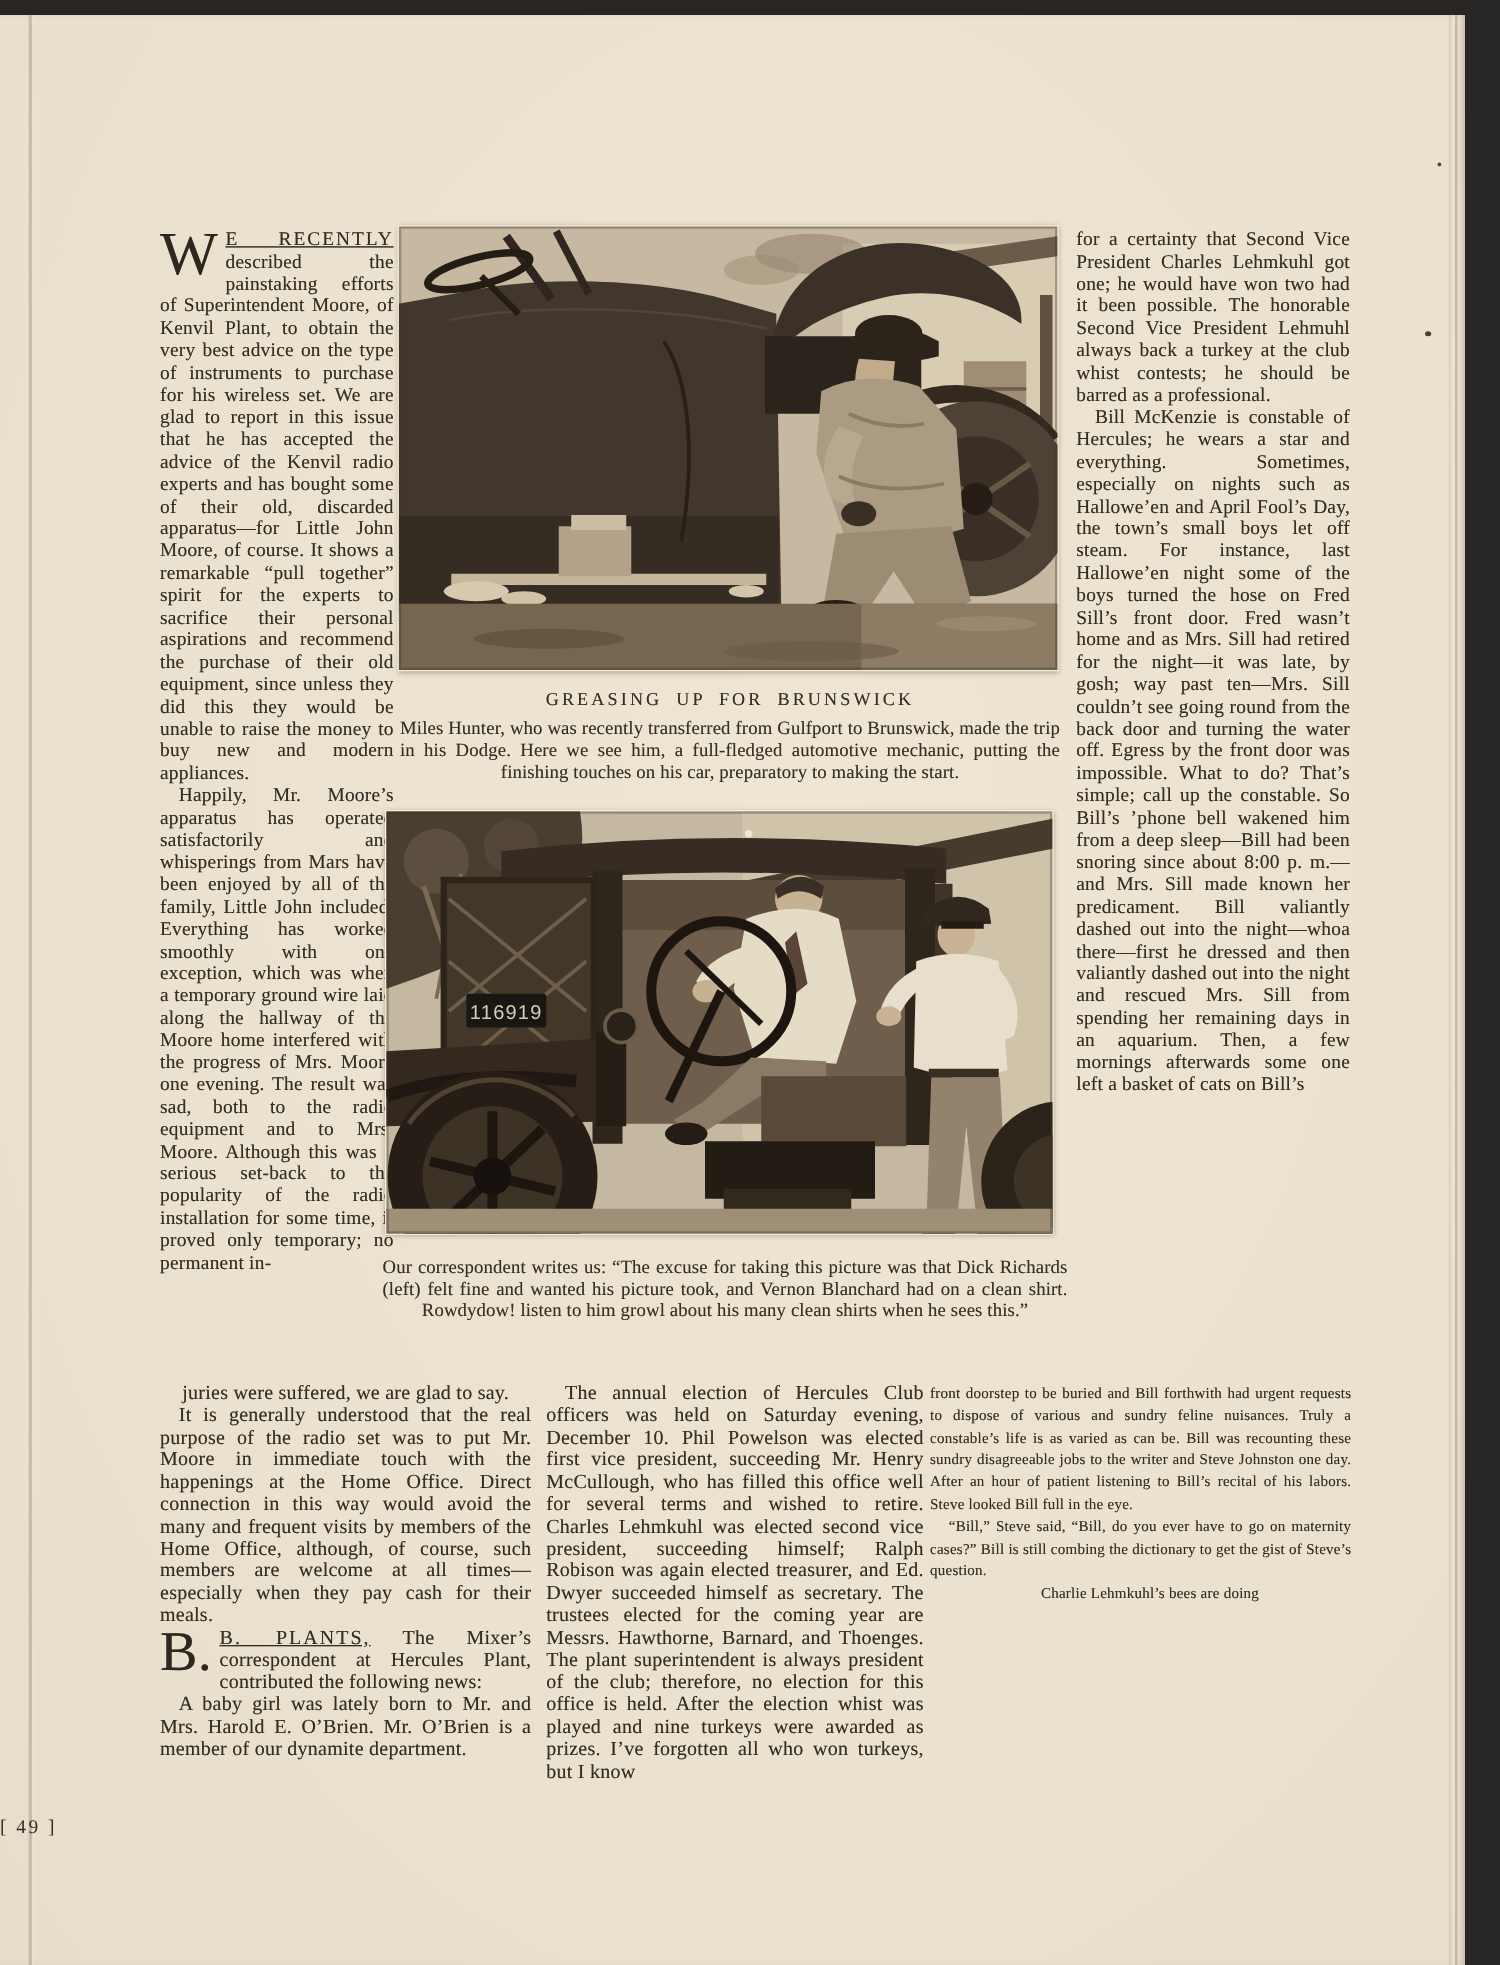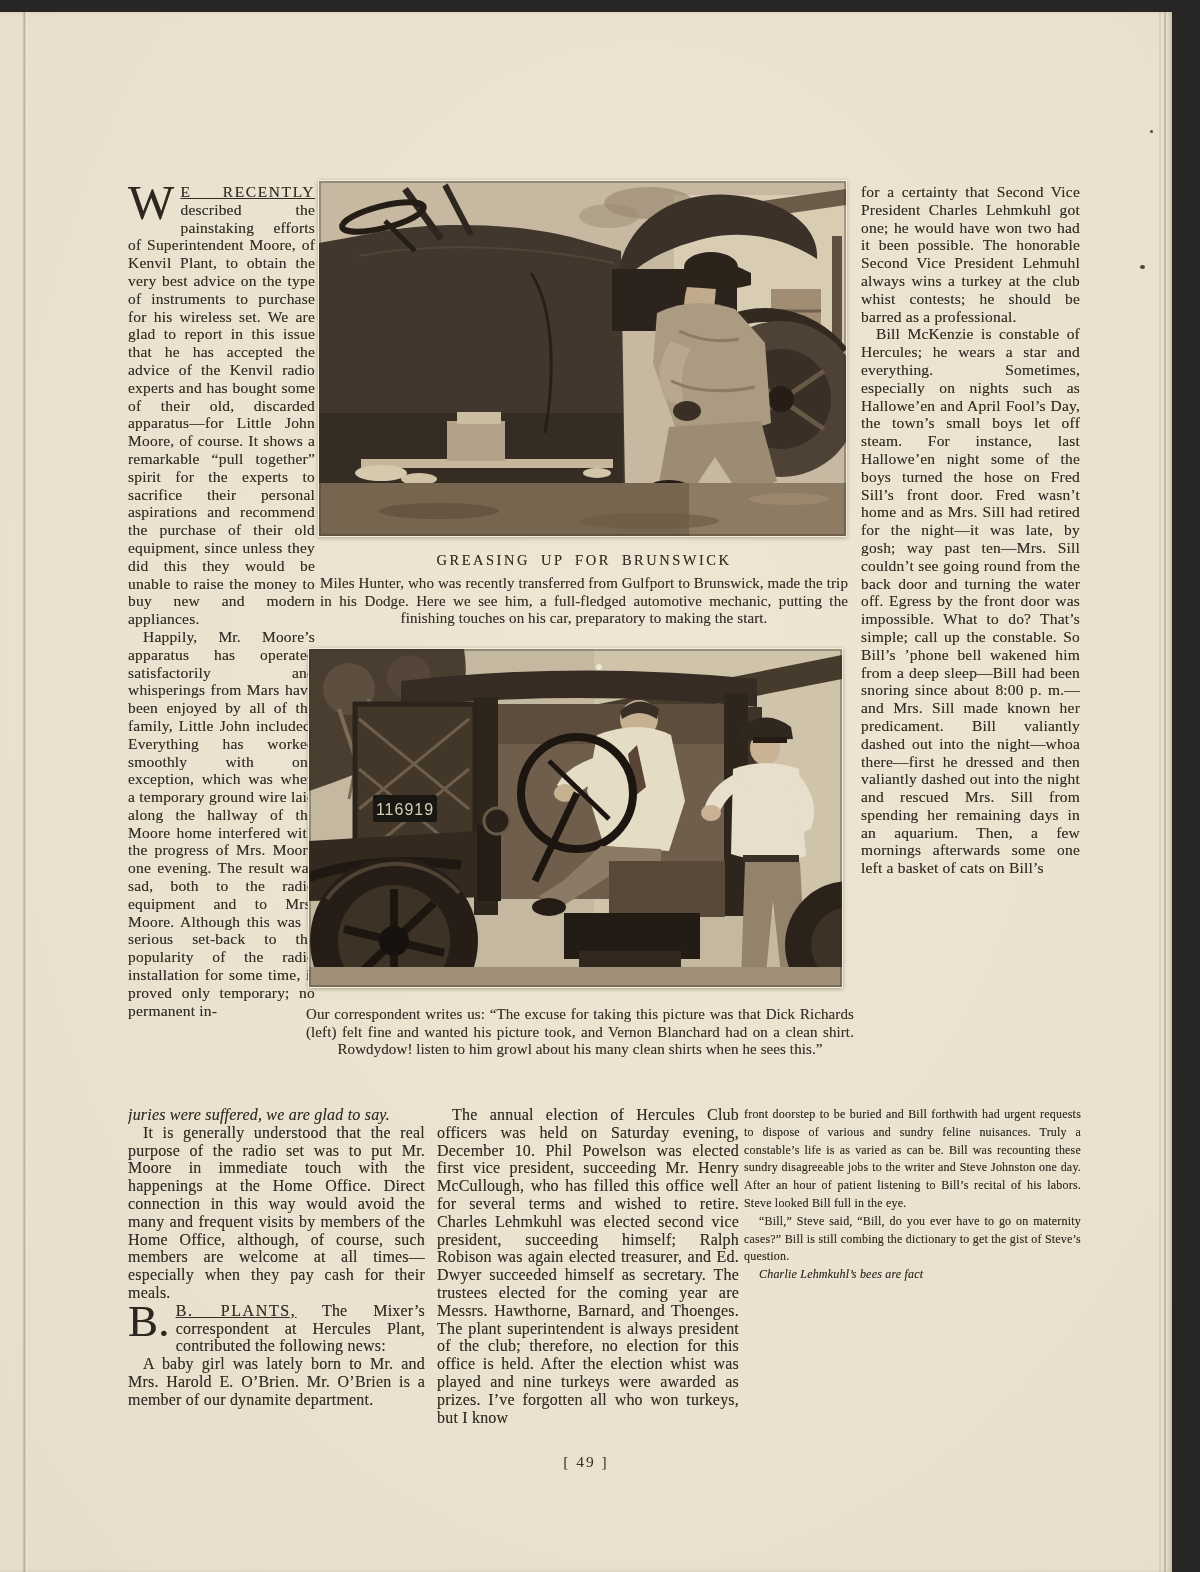--- a/index.html
+++ b/index.html
@@ -28,21 +28,21 @@
   }
 
   .col{
     position:absolute;color:#332d25;text-align:justify;
     font-size:15.5px;line-height:17.8px;letter-spacing:.2px;
     text-shadow:0 0 .45px rgba(51,45,37,.5);
     overflow:hidden;
   }
   .col p{margin:0;}
   .col p.indent{text-indent:15px;}
-  .col p.cont{text-align:left;font-style:italic;}
+  .col p.cont{text-align:center;}
   .dc{
     float:left;font-size:49px;line-height:36px;padding:2px 6px 0 0;color:#2d2720;
   }
   .dc-b{font-size:45px;line-height:34px;}
   .lead{letter-spacing:1.6px;text-decoration:underline;}
   .tufts{margin-top:17px;}
 
   .photo-frame{
     position:absolute;background:#f3edda;padding:1px;
     box-shadow:0 1px 4px rgba(80,66,46,.4);
@@ -56,42 +56,42 @@
     font-size:14.5px;letter-spacing:2.5px;word-spacing:5px;margin:0 0 6px 0;
     text-shadow:0 0 .4px rgba(54,47,39,.55);
   }
   .caption .cap-body{
     font-size:15px;line-height:17.6px;text-align:justify;text-align-last:center;
     margin:0;letter-spacing:.1px;
     text-shadow:0 0 .35px rgba(54,47,39,.45);
   }
 
   .page-number{
-    position:absolute;left:0;top:1441px;width:1172px;text-align:center;
+    position:absolute;left:0;top:1441px;width:1172px;text-align:left;
     font-size:15.5px;color:#332d25;letter-spacing:2px;
   }
 </style>
 </head>
 <body>
 
 <div id="page">
   <div class="crease"></div>
   <div class="edge-line" style="right:6px;"></div>
   <div class="edge-line" style="right:11px;opacity:.4;"></div>
   <div class="speck" style="left:1150px;top:118px;width:3px;height:3px;"></div>
   <div class="speck" style="left:1140px;top:253px;width:5px;height:4px;"></div>
 
 
   <div class="col" style="left:128px;top:171px;width:187px;height:932px;">
     <p><span class="dc">W</span><span class="lead">E RECENTLY</span> <span>described the painstaking efforts of Superintendent Moore, of Kenvil Plant, to obtain the very best advice on the type of instruments to purchase for his wireless set. We are glad to report in this issue that he has accepted the advice of the Kenvil radio experts and has bought some of their old, discarded apparatus—for Little John Moore, of course. It shows a remarkable “pull together” spirit for the experts to sacrifice their personal aspirations and recommend the purchase of their old equipment, since unless they did this they would be unable to raise the money to buy new and modern appliances.</span></p>
     <p class="indent">Happily, Mr. Moore’s apparatus has operated satisfactorily and whisperings from Mars have been enjoyed by all of the family, Little John included. Everything has worked smoothly with one exception, which was when a temporary ground wire laid along the hallway of the Moore home interfered with the progress of Mrs. Moore one evening. The result was sad, both to the radio equipment and to Mrs. Moore. Although this was a serious set-back to the popularity of the radio installation for some time, it proved only temporary; no permanent in-</p>
   </div>
 
   <div class="col" style="left:861px;top:171px;width:219px;height:932px;">
-    <p>for a certainty that Second Vice President Charles Lehmkuhl got one; he would have won two had it been possible. The honorable Second Vice President Lehmuhl always wins a turkey at the club whist contests; he should be barred as a professional.</p>
+    <p>for a certainty that Second Vice President Charles Lehmkuhl got one; he would have won two had it been possible. The honorable Second Vice President Lehmuhl always back a turkey at the club whist contests; he should be barred as a professional.</p>
     <p class="indent">Bill McKenzie is constable of Hercules; he wears a star and everything. Sometimes, especially on nights such as Hallowe’en and April Fool’s Day, the town’s small boys let off steam. For instance, last Hallowe’en night some of the boys turned the hose on Fred Sill’s front door. Fred wasn’t home and as Mrs. Sill had retired for the night—it was late, by gosh; way past ten—Mrs. Sill couldn’t see going round from the back door and turning the water off. Egress by the front door was impossible. What to do? That’s simple; call up the constable. So Bill’s ’phone bell wakened him from a deep sleep—Bill had been snoring since about 8:00 p. m.—and Mrs. Sill made known her predicament. Bill valiantly dashed out into the night—whoa there—first he dressed and then valiantly dashed out into the night and rescued Mrs. Sill from spending her remaining days in an aquarium. Then, a few mornings afterwards some one left a basket of cats on Bill’s</p>
   </div>
 
   <div class="photo-frame" style="left:318px;top:168px;">
     <svg width="527" height="355" viewBox="0 0 527 355">
       <rect width="527" height="355" fill="#c7b9a1"></rect>
       <g>
         <rect x="355" y="14" width="172" height="210" fill="#d8ccb3"></rect>
         <polygon points="345,34 527,8 527,24 347,50" fill="#6b5b49"></polygon>
         <rect x="452" y="108" width="50" height="92" fill="#a08d73"></rect>
@@ -271,17 +271,17 @@
     <p class="indent">A baby girl was lately born to Mr. and Mrs. Harold E. O’Brien. Mr. O’Brien is a member of our dynamite department.</p>
   </div>
 
   <div class="col" style="left:437px;top:1094px;width:302px;height:340px;font-size:16px;">
     <p class="indent">The annual election of Hercules Club officers was held on Saturday evening, December 10. Phil Powelson was elected first vice president, succeeding Mr. Henry McCullough, who has filled this office well for several terms and wished to retire. Charles Lehmkuhl was elected second vice president, succeeding himself; Ralph Robison was again elected treasurer, and Ed. Dwyer succeeded himself as secretary. The trustees elected for the coming year are Messrs. Hawthorne, Barnard, and Thoenges. The plant superintendent is always president of the club; therefore, no election for this office is held. After the election whist was played and nine turkeys were awarded as prizes. I’ve forgotten all who won turkeys, but I know</p>
   </div>
 
   <div class="col" style="left:744px;top:1094px;width:337px;height:340px;font-size:12px;">
     <p>front doorstep to be buried and Bill forthwith had urgent requests to dispose of various and sundry feline nuisances. Truly a constable’s life is as varied as can be. Bill was recounting these sundry disagreeable jobs to the writer and Steve Johnston one day. After an hour of patient listening to Bill’s recital of his labors. Steve looked Bill full in the eye.</p>
     <p class="indent">“Bill,” Steve said, “Bill, do you ever have to go on maternity cases?” Bill is still combing the dictionary to get the gist of Steve’s question.</p>
-    <p class="indent cont">Charlie Lehmkuhl’s bees are fact</p>
+    <p class="indent cont">Charlie Lehmkuhl’s bees are doing</p>
   </div>
 
   <div class="page-number">[ 49 ]</div>
 </div>
 
 </body></html>

